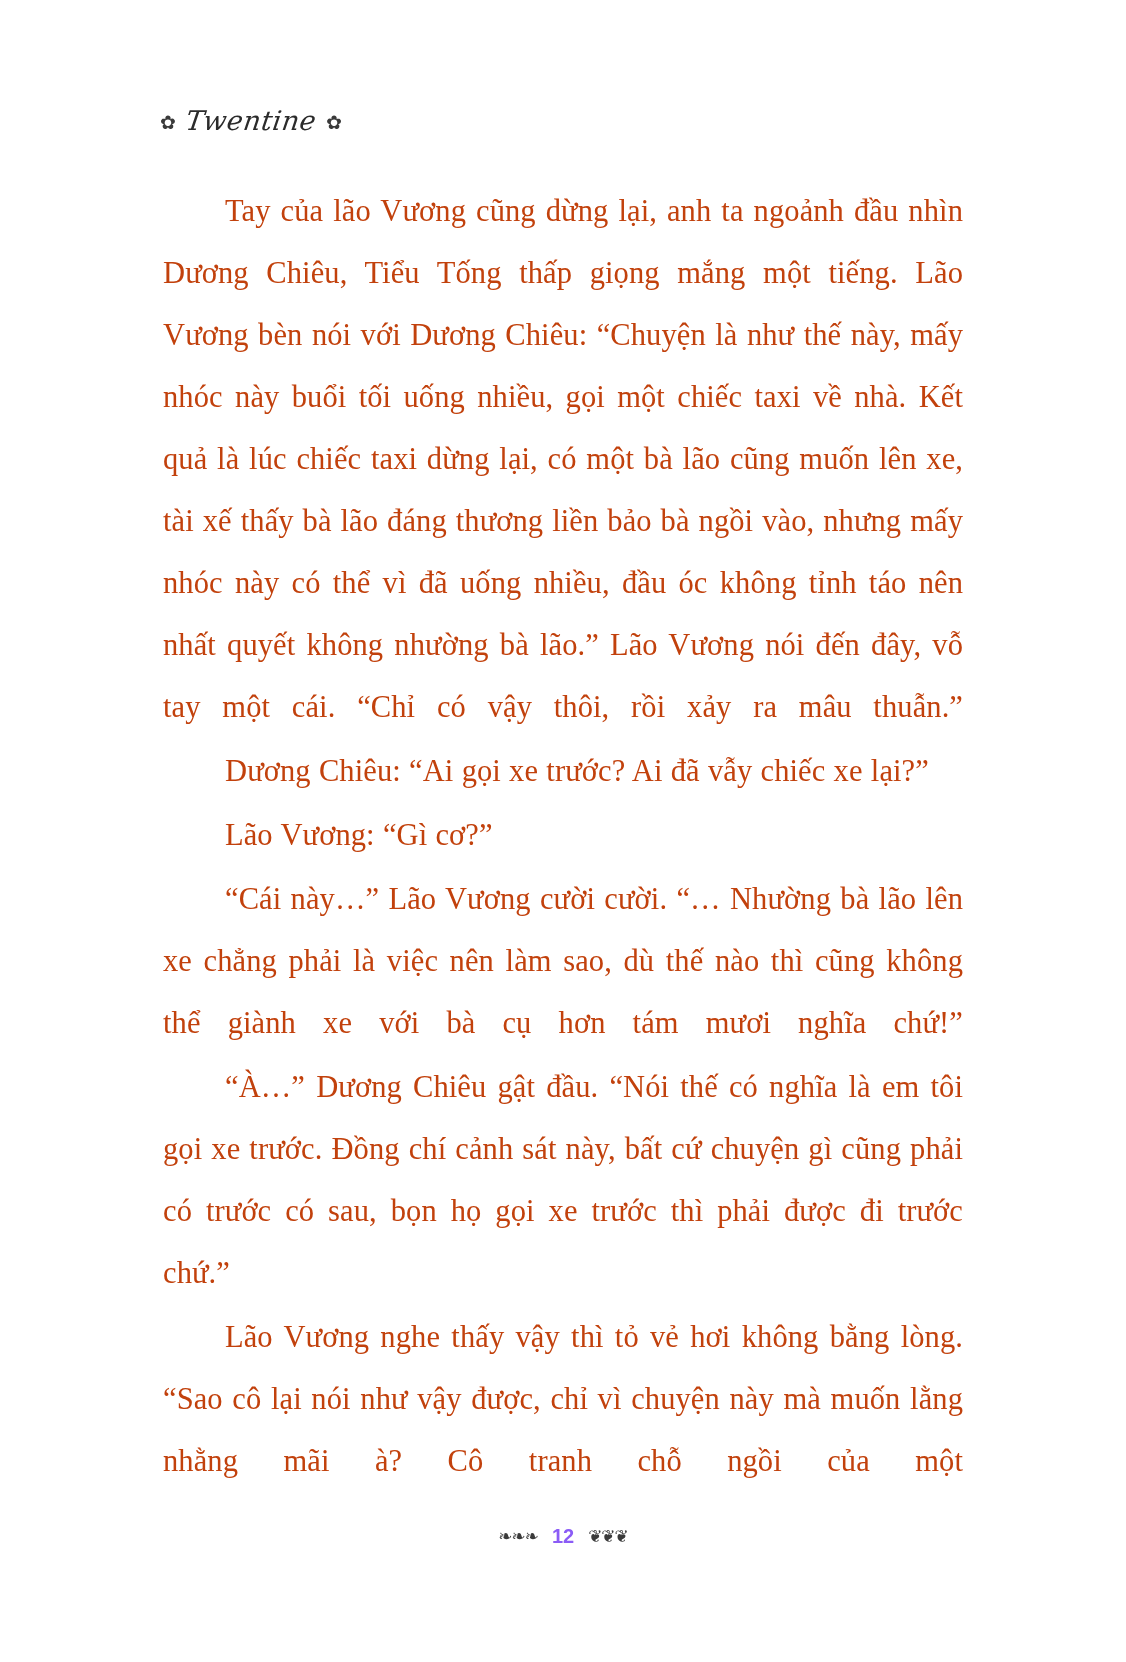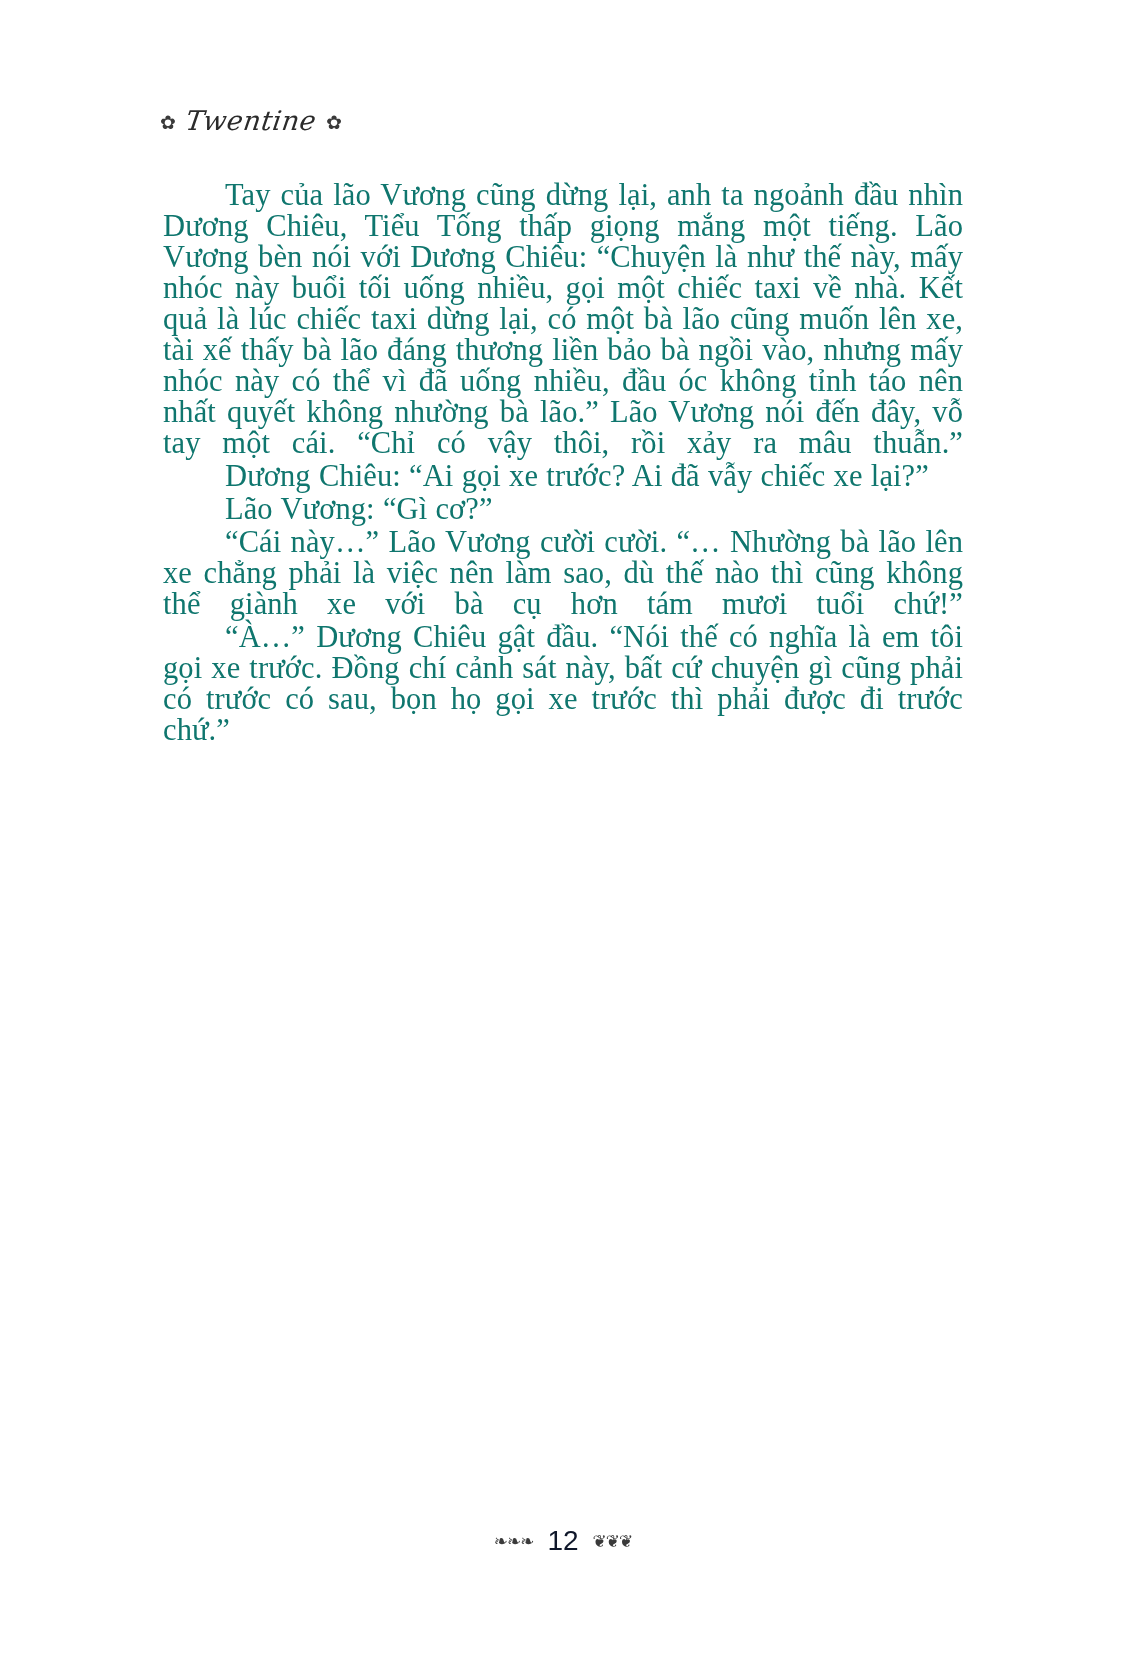--- a/index.html
+++ b/index.html
@@ -50,24 +50,24 @@
     top: 180px;
     left: 163px;
     width: 800px;
   }
   p.para {
     margin: 0 0 2px 0;
     text-indent: 62px;
     text-align: justify;
     text-align-last: left;
     font-size: 30.5px;
-    line-height: 31px;
+    line-height: 62px;
     letter-spacing: 0.1px;
     word-spacing: 0.5px;
-    color: #0f766e;
+    color: #c2410c;
   }
   p.para.lastjust {
     text-align: justify;
     text-align-last: justify;
   }
 
   
   .footer {
     position: absolute;
     left: 0;
@@ -78,42 +78,43 @@
     justify-content: center;
     gap: 14px;
   }
   .footer .orn {
     font-size: 17px;
     color: #3a3a3a;
     letter-spacing: -1px;
   }
   .footer .pagenum {
     font-family: "Liberation Sans", sans-serif;
-    font-weight: normal;
-    font-size: 28px;
-    color: #0f172a;
+    font-weight: bold;
+    font-size: 20px;
+    color: #8b5cf6;
   }
 </style>
 </head>
 <body>
 
 <div class="page">
 
   <div class="runhead">
     <span class="leaf">✿</span>
     <span class="author">Twentine</span>
     <span class="leaf right">✿</span>
   </div>
 
   <div class="body-block">
     <p class="para lastjust">Tay của lão Vương cũng dừng lại, anh ta ngoảnh đầu nhìn Dương Chiêu, Tiểu Tống thấp giọng mắng một tiếng. Lão Vương bèn nói với Dương Chiêu: “Chuyện là như thế này, mấy nhóc này buổi tối uống nhiều, gọi một chiếc taxi về nhà. Kết quả là lúc chiếc taxi dừng lại, có một bà lão cũng muốn lên xe, tài xế thấy bà lão đáng thương liền bảo bà ngồi vào, nhưng mấy nhóc này có thể vì đã uống nhiều, đầu óc không tỉnh táo nên nhất quyết không nhường bà lão.” Lão Vương nói đến đây, vỗ tay một cái. “Chỉ có vậy thôi, rồi xảy ra mâu thuẫn.”</p>
     <p class="para">Dương Chiêu: “Ai gọi xe trước? Ai đã vẫy chiếc xe lại?”</p>
     <p class="para">Lão Vương: “Gì cơ?”</p>
-    <p class="para lastjust">“Cái này…” Lão Vương cười cười. “… Nhường bà lão lên xe chẳng phải là việc nên làm sao, dù thế nào thì cũng không thể giành xe với bà cụ hơn tám mươi tuổi chứ!”</p>
+    <p class="para lastjust">“Cái này…” Lão Vương cười cười. “… Nhường bà lão lên xe chẳng phải là việc nên làm sao, dù thế nào thì cũng không thể giành xe với bà cụ hơn tám mươi nghĩa chứ!”</p>
     <p class="para lastjust">“À…” Dương Chiêu gật đầu. “Nói thế có nghĩa là em tôi gọi xe trước. Đồng chí cảnh sát này, bất cứ chuyện gì cũng phải có trước có sau, bọn họ gọi xe trước thì phải được đi trước chứ.”</p>
+    <p class="para lastjust">Lão Vương nghe thấy vậy thì tỏ vẻ hơi không bằng lòng. “Sao cô lại nói như vậy được, chỉ vì chuyện này mà muốn lằng nhằng mãi à? Cô tranh chỗ ngồi của một</p>
   </div>
 
   <div class="footer">
     <span class="orn">❧❧❧</span>
     <span class="pagenum">12</span>
     <span class="orn">❦❦❦</span>
   </div>
 
 </div>
 

